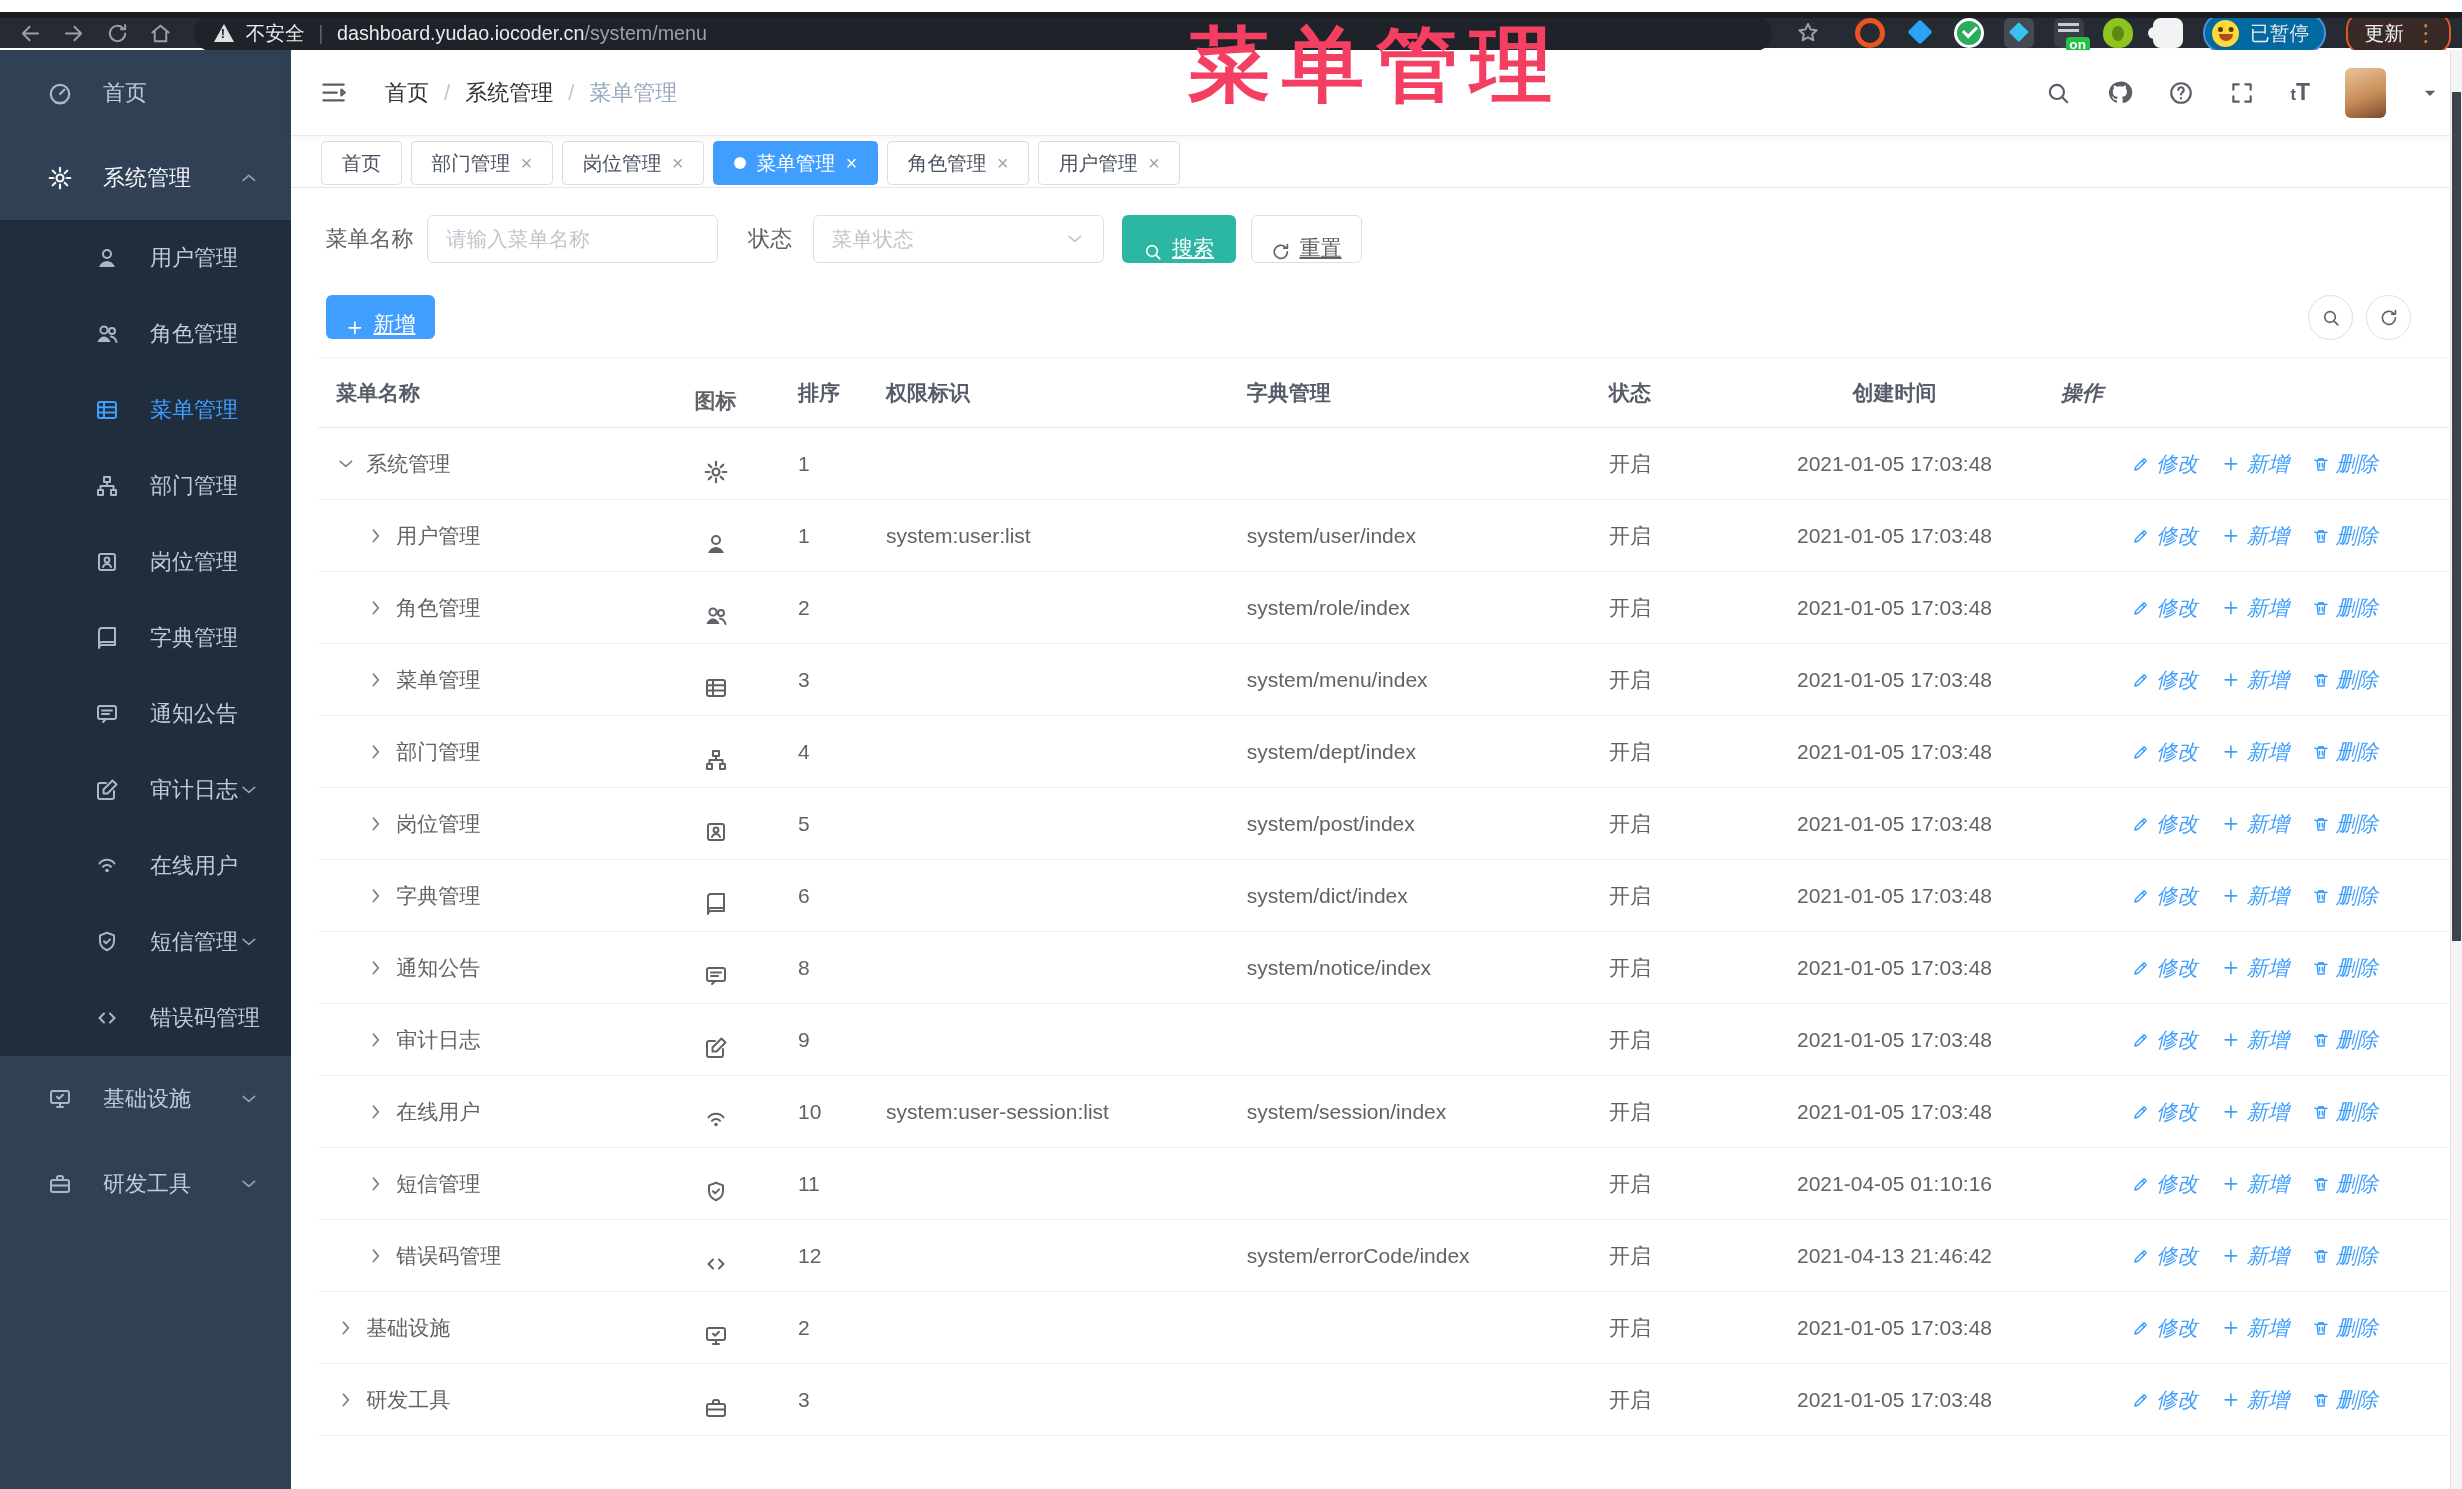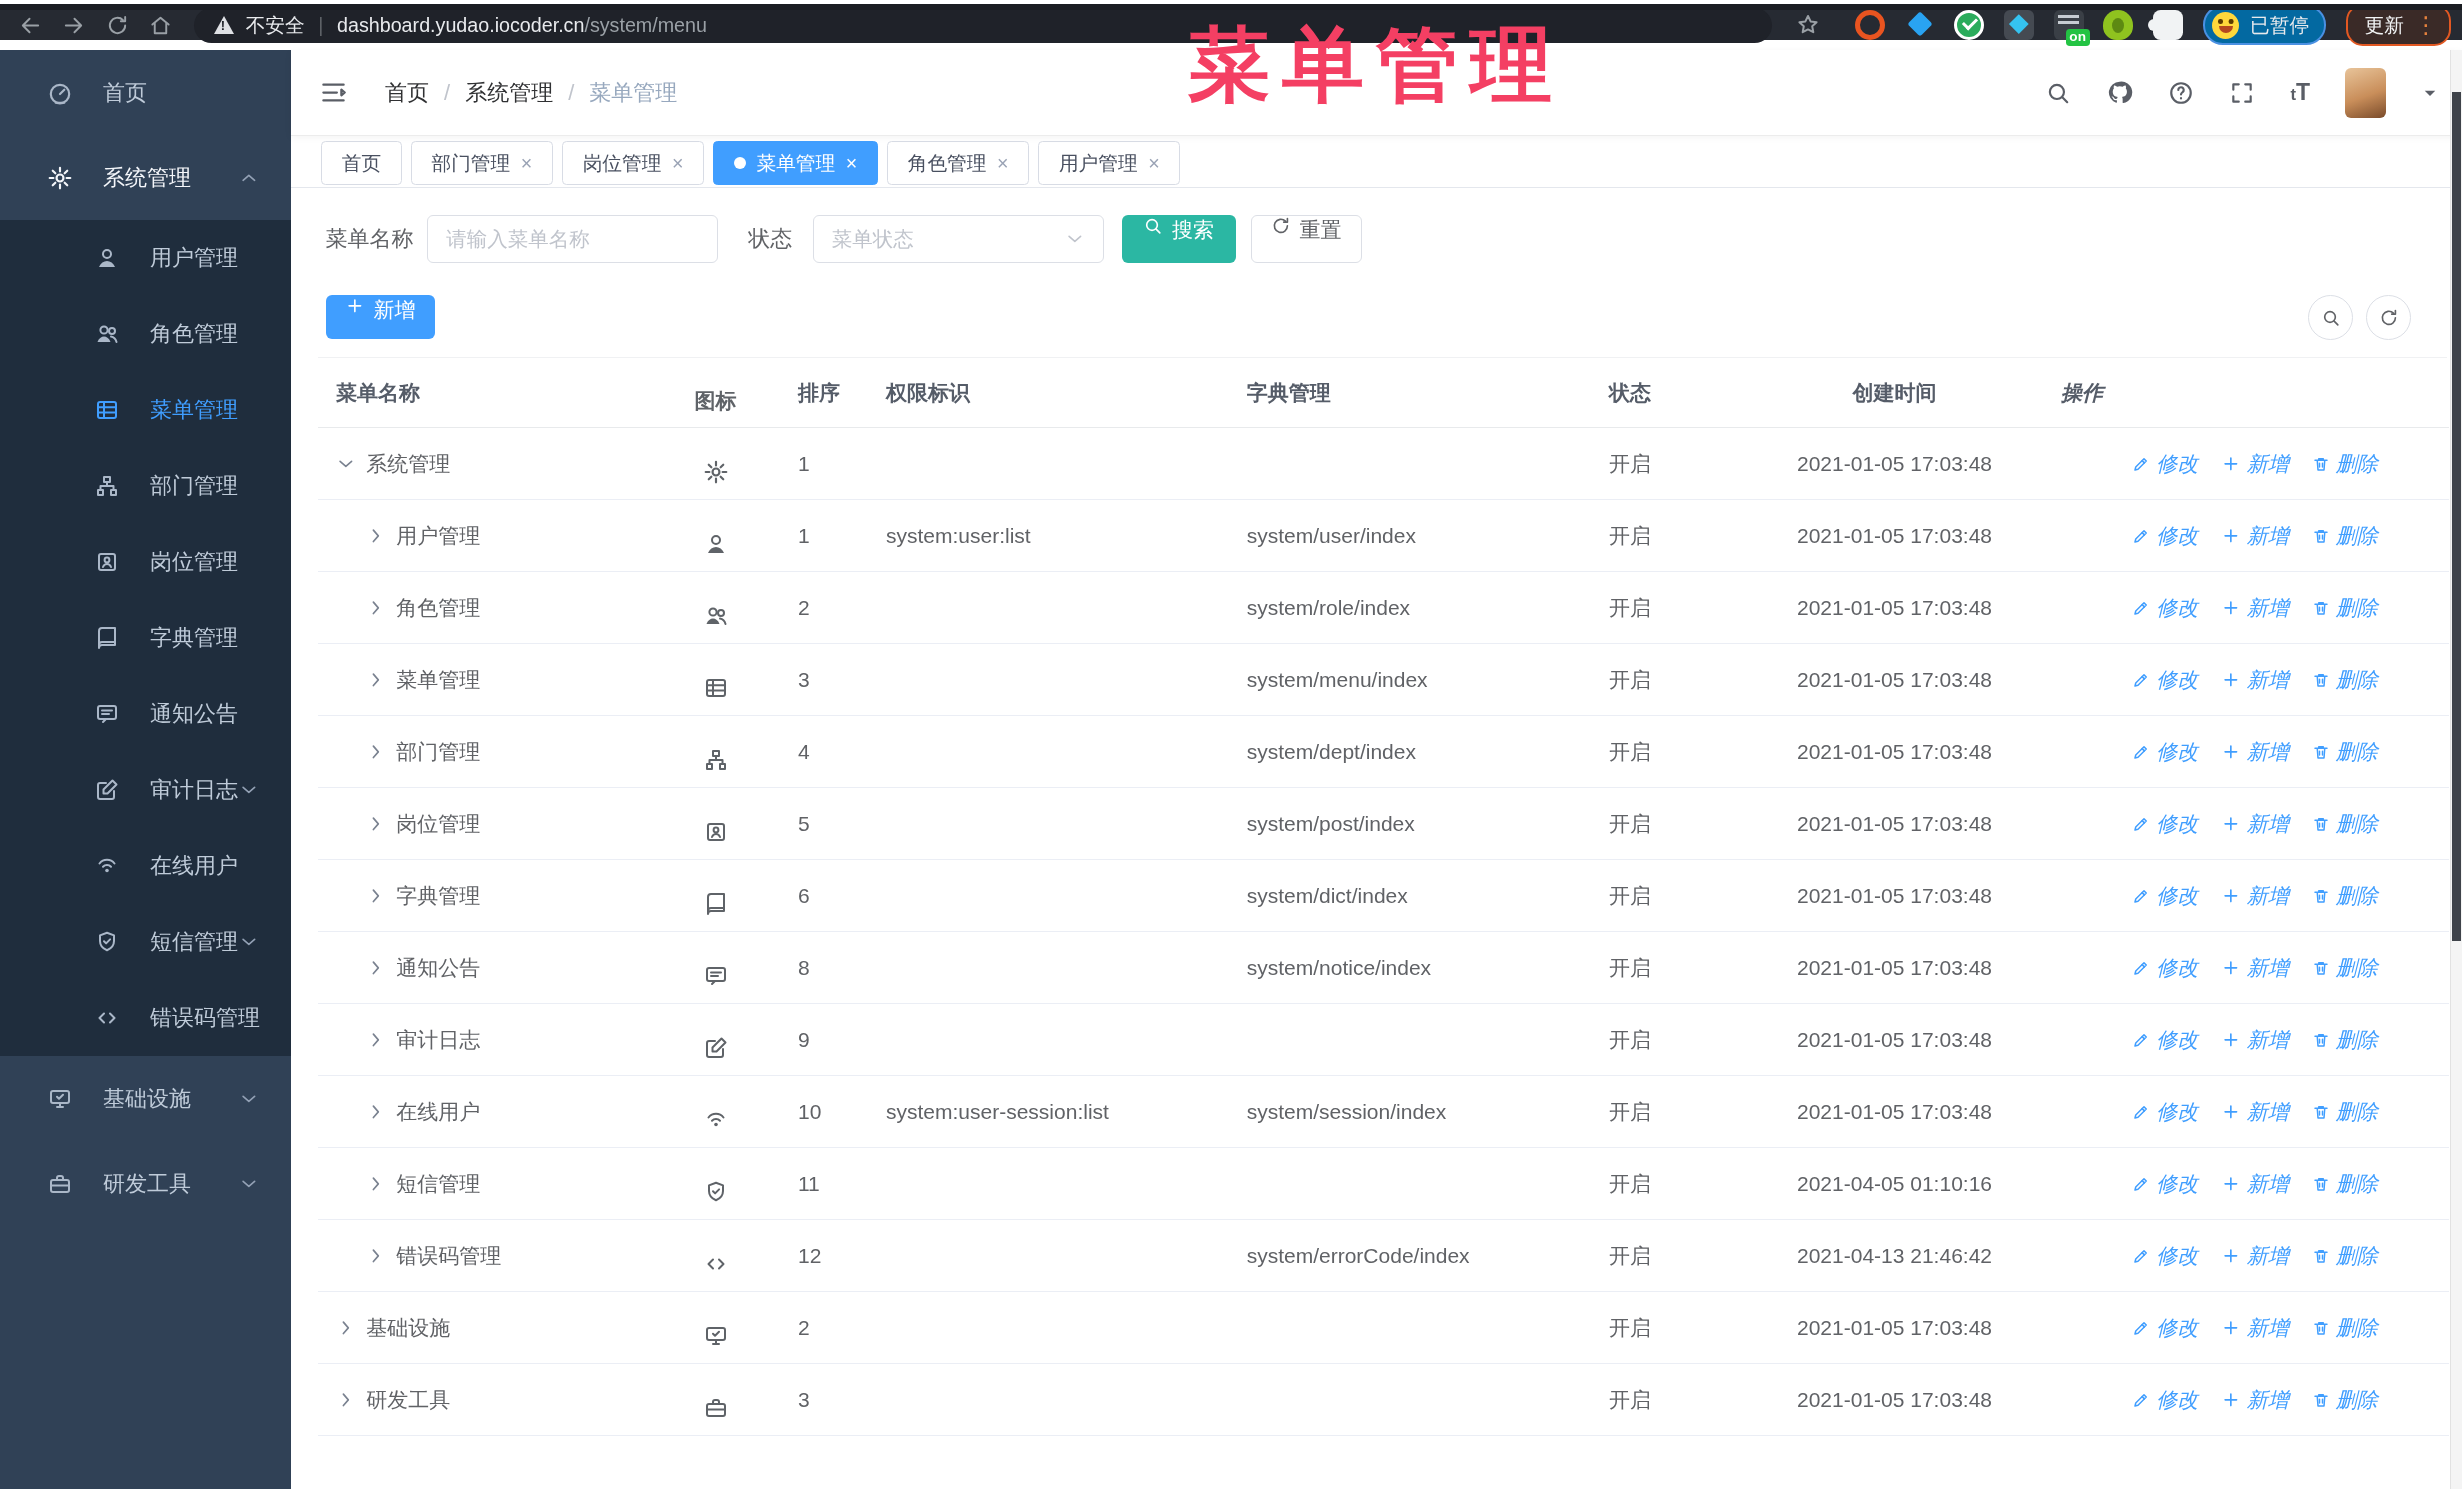--- a/index.html
+++ b/index.html
@@ -1,21 +1,21 @@
 <!DOCTYPE html>
 <html style="font-size:12px"><head>
 <meta charset="utf-8">
 <style>
   * { margin:0; padding:0; box-sizing:border-box; }
   html,body { width:2462px; height:1490px; overflow:hidden; }
   body { font-family:"Liberation Sans","DejaVu Sans",sans-serif; background:#fff; position:relative; }
   svg { display:block; }
 
   
-  .chrome { position:absolute; left:0; top:4px; width:2462px; height:36px; background:#262a32; display:flex; align-items:center; padding:6px 10.6px 0 13.6px; }
+  .chrome { position:absolute; left:0; top:12px; width:2462px; height:36px; background:#262a32; display:flex; align-items:center; padding:6px 10.6px 0 13.6px; }
   .chrome::before { content:""; position:absolute; left:0; top:0; right:0; height:6px; background:#1a1d22; }
   .nav-ic { width:33px; height:33px; display:flex; align-items:center; justify-content:center; color:#9aa0a6; margin-right:10.6px; flex:none; }
   .addr { flex:1; height:35px; background:#1f2229; border-radius:17.4px; display:flex; align-items:center; padding:0 19.7px; margin:0 19.7px 0 6px; color:#e8eaed; font-size:19.7px; min-width:0; }
   .addr .warn { width:0; height:0; border-left:10.6px solid transparent; border-right:10.6px solid transparent; border-bottom:18px solid #dfe1e5; position:relative; margin-right:12px; flex:none; }
   .addr .warn::after { content:"!"; position:absolute; left:-3px; top:1.5px; color:#1f2229; font-size:13px; font-weight:bold; }
   .addr .sep { color:#5f6368; margin:0 13.6px; font-size:19.7px; }
   .addr .path { color:#9aa0a6; }
   .chrome-right { display:flex; align-items:center; gap:19.7px; flex:none; }
   .ext { width:30px; height:30px; border-radius:6px; position:relative; flex:none; }
   .ext-orange { border:5.3px solid #e95420; border-radius:50%; background:transparent; }
@@ -76,21 +76,21 @@
   .tab.active .x { color:#fff; }
 
   .content { position:absolute; left:0; right:12px; top:139px; bottom:0; background:#fff; padding-left:27px; overflow:hidden; }
 
   .filter-row { display:flex; align-items:center; margin-top:26px; font-size:22px; color:#606266; }
   .f-label { margin-left:7.6px; white-space:nowrap; }
   .f-input { margin-left:13.6px; width:291px; height:48px; border:1.5px solid #dcdfe6; border-radius:6px; padding:0 18px; font-size:20.5px; color:#606266; font-family:inherit; }
   .f-input::placeholder { color:#c0c4cc; }
   .f-select { margin-left:20.5px; width:291px; height:48px; border:1.5px solid #dcdfe6; border-radius:6px; padding:0 18px; font-size:20.5px; color:#c0c4cc; display:flex; align-items:center; justify-content:space-between; cursor:pointer; }
   .f-select .chev { color:#c0c4cc; }
-  .btn { display:inline-flex; align-items:flex-start; justify-content:center; gap:9px; height:48px; border-radius:6px; font-size:21px; cursor:pointer; border:1.5px solid transparent; white-space:nowrap; }
+  .btn { display:inline-flex; align-items:flex-end; justify-content:center; gap:9px; height:48px; border-radius:6px; font-size:21px; cursor:pointer; border:1.5px solid transparent; white-space:nowrap;text-decoration:underline; }
   .btn-search { margin-left:18px; width:114px; background:#2bb7a3; color:#fff; }
   .btn-reset { margin-left:15px; width:111px; background:#fff; border-color:#dcdfe6; color:#606266; }
 
   .toolbar-row { position:relative; margin-top:32px; height:45px; }
   .btn-add { position:absolute; left:7.6px; top:0; width:109px; height:44px; background:#409eff; color:#fff; }
   .mini-circle { position:absolute; top:0; width:45px; height:45px; border:1.5px solid #dcdfe6; border-radius:50%; display:flex; align-items:center; justify-content:center; color:#606266; background:#fff; cursor:pointer; }
   .mini-search { right:97px; }
   .mini-refresh { right:39px; }
 
   .card-divider { margin-top:16.7px; margin-right:3px; height:1.5px; background:#f0f1f3; }

